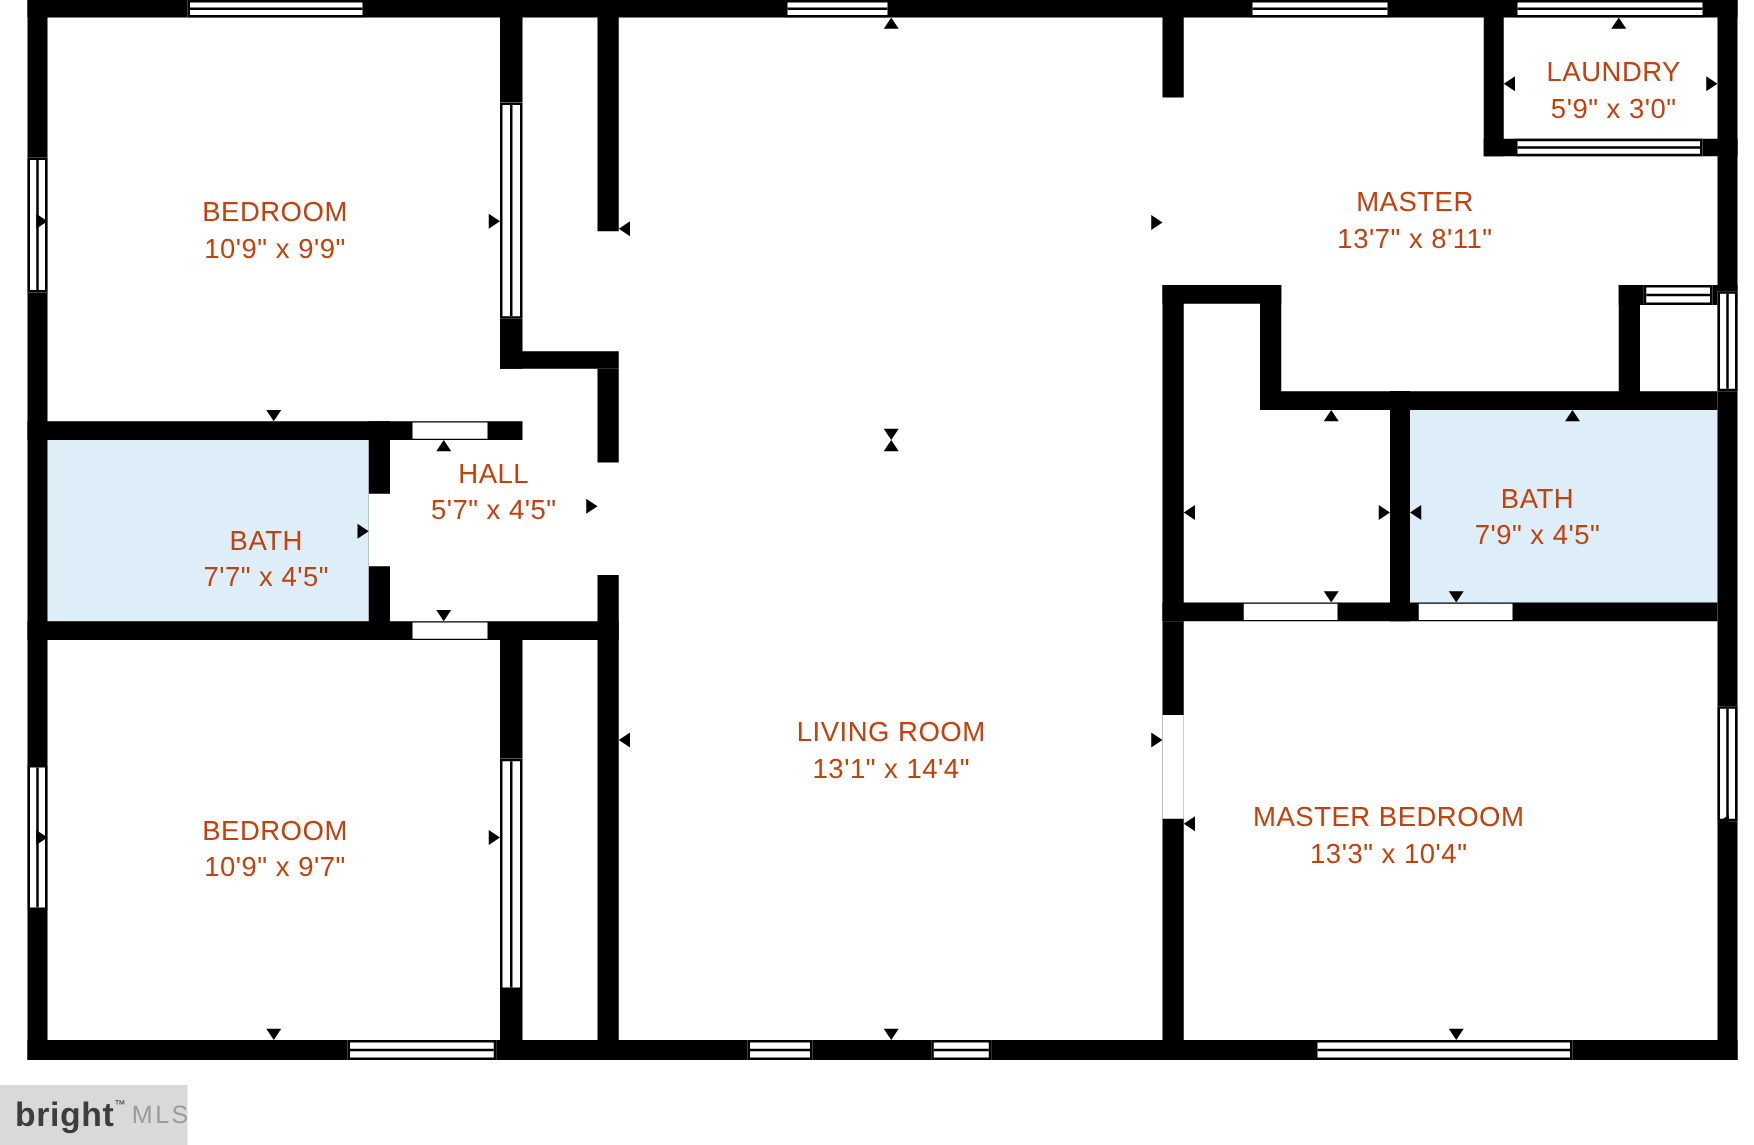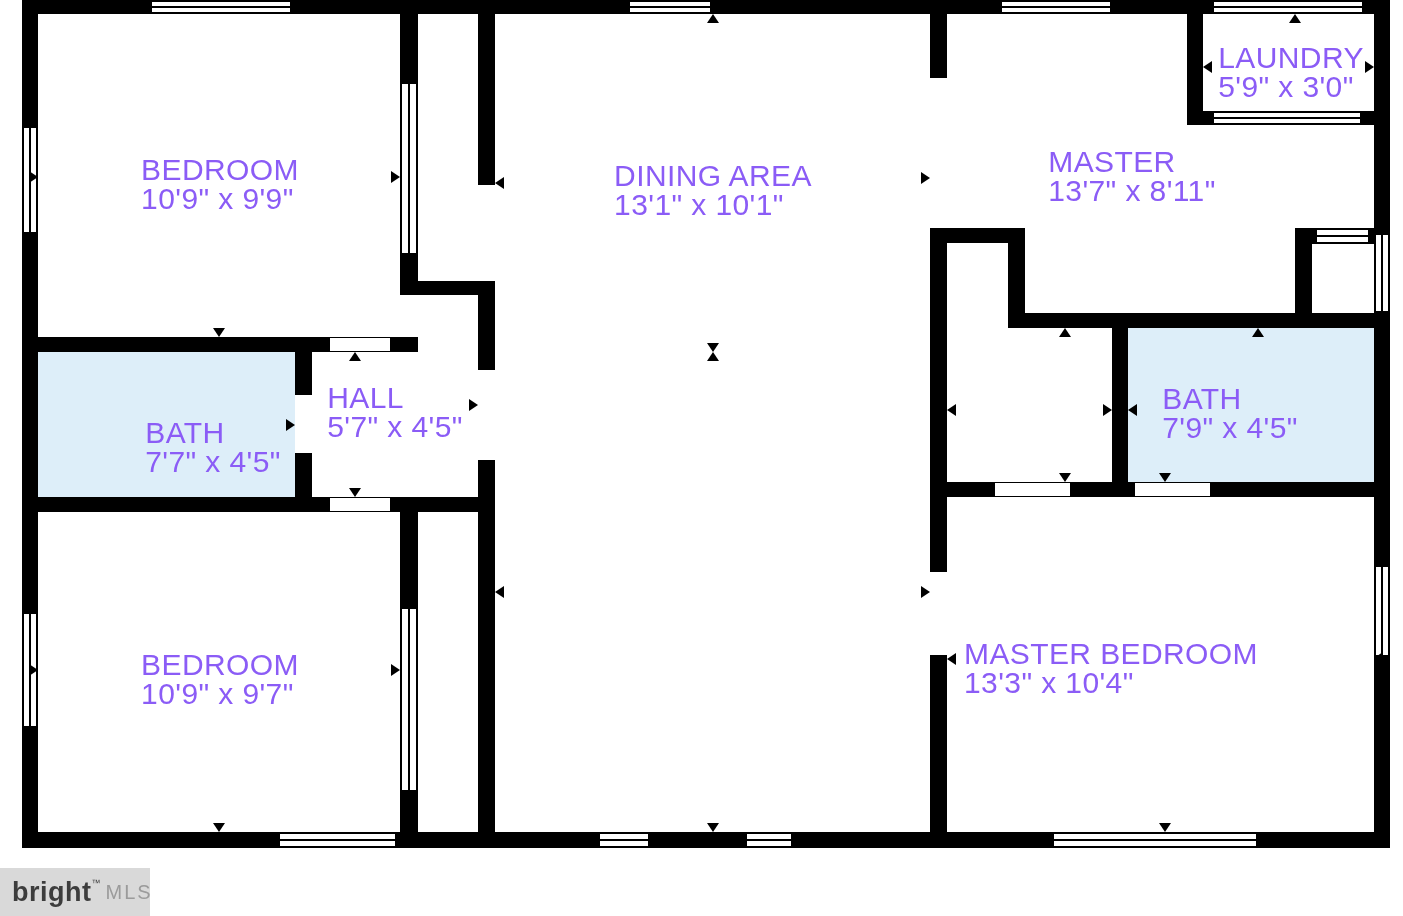--- a/index.html
+++ b/index.html
@@ -9,22 +9,22 @@
   .fill{position:absolute;background:var(--bath-fill,#ddeef9);z-index:1;}
   .win{position:absolute;background:#fff;border:2px solid #000;box-sizing:border-box;z-index:3;}
   .win.h::after{content:"";position:absolute;left:0;right:0;top:50%;height:2px;transform:translateY(-50%);background:#000;}
   .win.v::after{content:"";position:absolute;top:0;bottom:0;left:50%;width:2px;transform:translateX(-50%);background:#000;}
   .gap{position:absolute;background:#fff;z-index:3;}
   .arrow{position:absolute;width:0;height:0;z-index:4;}
   .a-up{border-left:6px solid transparent;border-right:6px solid transparent;border-bottom:9px solid #000;}
   .a-down{border-left:6px solid transparent;border-right:6px solid transparent;border-top:9px solid #000;}
   .a-left{border-top:6px solid transparent;border-bottom:6px solid transparent;border-right:9px solid #000;}
   .a-right{border-top:6px solid transparent;border-bottom:6px solid transparent;border-left:9px solid #000;}
-  .room{position:absolute;z-index:5;transform:translateX(-50%);font-size:30px;
-        line-height:29px;color:#8b5cf6;white-space:nowrap;letter-spacing:.4px;}
+  .room{position:absolute;z-index:5;transform:translateX(-50%);text-align:center;font-size:22px;
+        line-height:29px;color:#c2410c;white-space:nowrap;letter-spacing:.4px;}
   .logo{position:absolute;left:0;top:868px;width:150px;height:48px;background:var(--logo-bg,#d9d9d9);
         display:flex;align-items:center;padding-left:12px;box-sizing:border-box;z-index:6;}
   .logo .brand{font-weight:700;font-size:27px;color:var(--logo-brand,#3d3d3d);letter-spacing:.5px;}
   .logo .tm{font-size:9px;color:var(--logo-brand,#3d3d3d);align-self:flex-start;margin-top:10px;}
   .logo .suffix{font-size:20px;color:var(--logo-suffix,#9b9b9b);letter-spacing:2px;margin-left:5px;}
 </style>
 </head>
 <body>
 
 <div id="stage">
@@ -118,47 +118,47 @@
   <div class="arrow a-down" style="left:1159px;top:823px;"></div>
   <div class="arrow a-left" style="left:1374px;top:652px;"></div>
   <div class="arrow a-right" style="left:29px;top:664px;"></div>
   <div class="arrow a-down" style="left:213px;top:823px;"></div>
   <div class="arrow a-right" style="left:391px;top:664px;"></div>
 
   <div class="room" style="left:220px;top:155px;">
     <div>BEDROOM</div>
     <div>10'9" x 9'9"</div>
   </div>
-  <div class="room" style="left:713px;top:161px;">
-    <div>DINING AREA</div>
-    <div>13'1" x 10'1"</div>
-  </div>
   <div class="room" style="left:1132px;top:147px;">
     <div>MASTER</div>
     <div>13'7" x 8'11"</div>
   </div>
   <div class="room" style="left:1291px;top:43px;">
     <div>LAUNDRY</div>
     <div>5'9" x 3'0"</div>
   </div>
   <div class="room" style="left:213px;top:418px;">
     <div>BATH</div>
     <div>7'7" x 4'5"</div>
   </div>
-  <div class="room" style="left:395px;top:383px;">
+  <div class="room" style="left:395px;top:364px;">
     <div>HALL</div>
     <div>5'7" x 4'5"</div>
   </div>
   <div class="room" style="left:1230px;top:384px;">
     <div>BATH</div>
     <div>7'9" x 4'5"</div>
   </div>
   <div class="room" style="left:220px;top:650px;">
     <div>BEDROOM</div>
     <div>10'9" x 9'7"</div>
+  </div>
+  <div class="room" style="left:713px;top:571px;">
+    <div>LIVING ROOM</div>
+    <div>13'1" x 14'4"</div>
   </div>
   <div class="room" style="left:1111px;top:639px;">
     <div>MASTER BEDROOM</div>
     <div>13'3" x 10'4"</div>
   </div>
 
   <div class="logo">
     <span class="brand">bright</span>
       <span class="tm">™</span>
       <span class="suffix">MLS</span>

